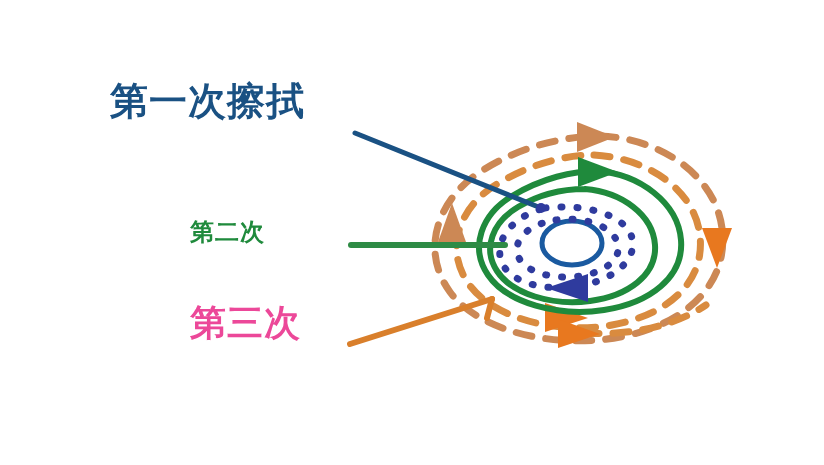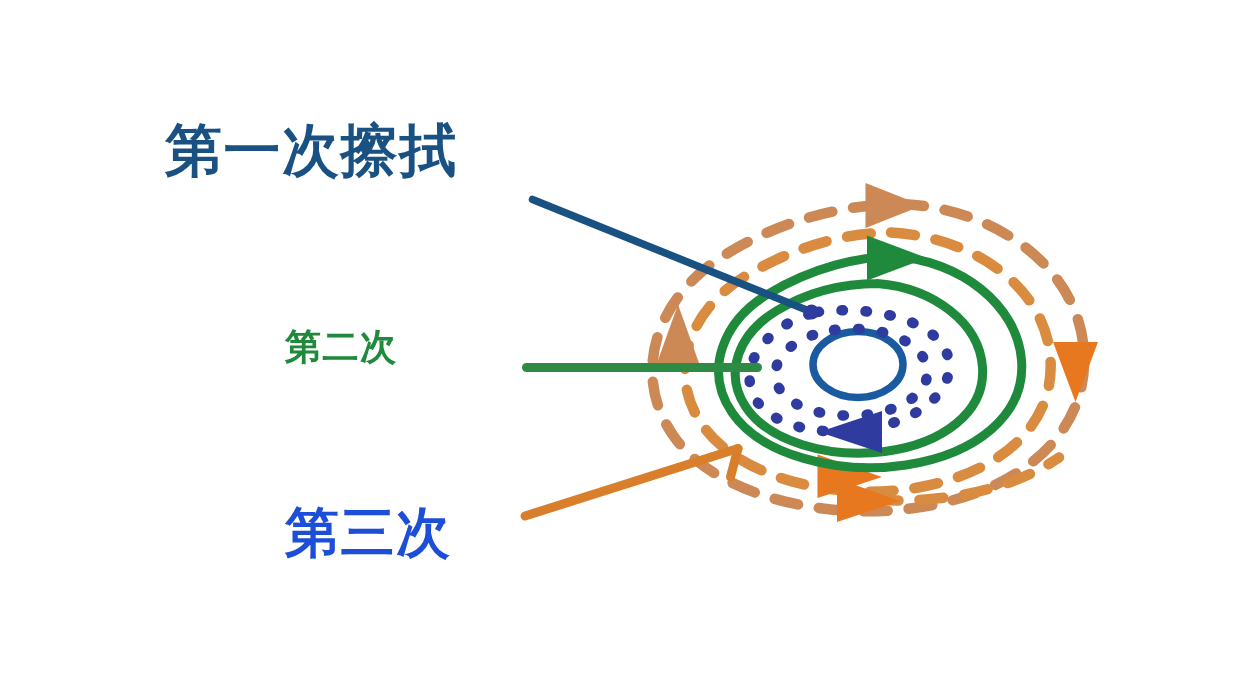--- a/index.html
+++ b/index.html
@@ -31,23 +31,23 @@
     color: #1a5183;
   }
   #label-second {
     left: 190px;
     top: 220px;
     font-size: 24px;
     color: #1f8a3c;
   }
   #label-third {
     left: 190px;
-    top: 337px;
+    top: 305px;
     font-size: 36px;
-    color: #1d4ed8;
+    color: #ec4899;
   }
   #diagram-svg {
     position: absolute;
     left: 0;
     top: 0;
     width: 824px;
     height: 465px;
   }
 </style>
 </head>

